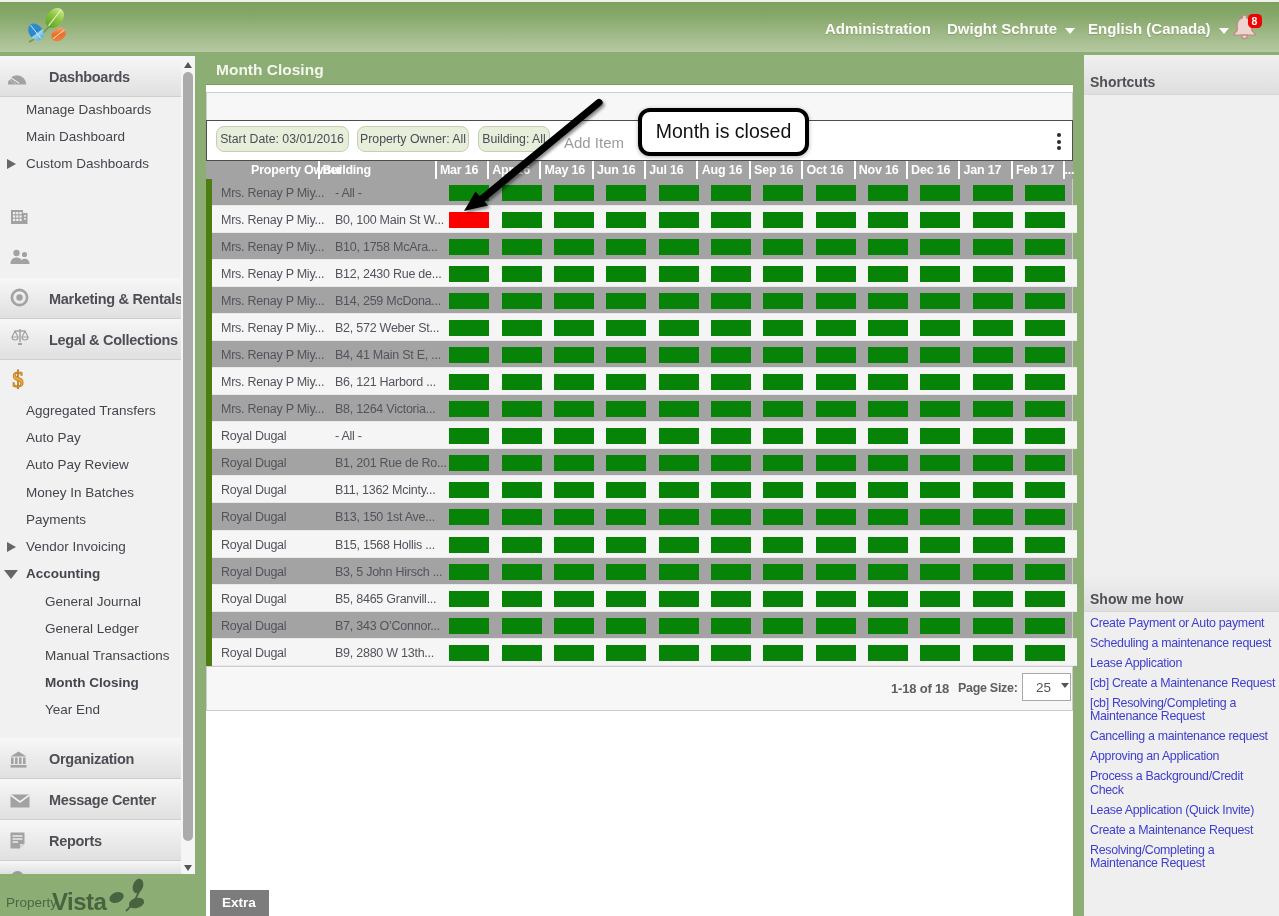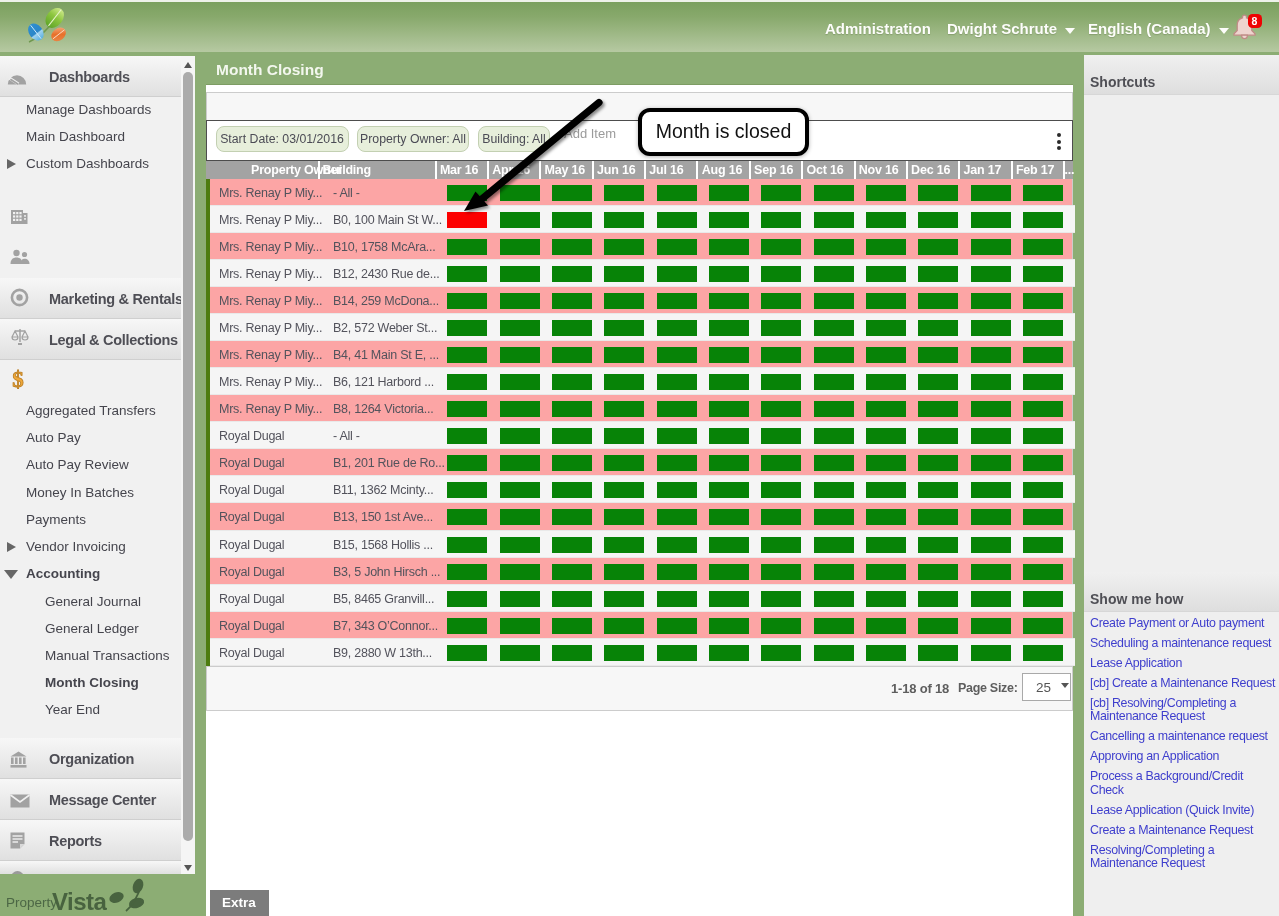--- a/index.html
+++ b/index.html
@@ -41,29 +41,29 @@
 
 #pvlogo { left:0; top:874px; width:206px; height:42px; }
 
 
 #panel { left:206px; top:85px; width:867px; height:831px; background:#ffffff; }
 #titleline { left:206px; top:83.5px; width:867px; height:1.5px; background:#7d9c63; }
 #toolbar { left:206px; top:92px; width:867px; height:29px; background:#f7f7f7; border:1px solid #cccccc; }
 #filter { left:206px; top:120px; width:867px; height:41px; background:#ffffff; border:1px solid #4d4d4d; }
 .pill { position:absolute; top:126px; height:26px; background:#e7efdb; border:1px solid #c3d0b2;
   border-radius:8px; font-size:12.3px; color:#4b4b55; text-align:center; line-height:25px; white-space:nowrap; }
-#additem { left:564px; top:126px; font-size:13px; color:#9b9b9b;text-align:center; }
+#additem { left:564px; top:134px; font-size:15px; color:#9b9b9b;text-align:center; }
 .dot { position:absolute; left:1057px; width:4px; height:4px; border-radius:50%; background:#2a2a2a; }
 
 
 #thead { left:206px; top:160.5px; width:867px; height:18px; background:#a3a3a3; }
 .hsep { position:absolute; top:0; width:2px; height:18px; background:#ffffff; }
 .htxt { position:absolute; top:2.5px; color:#ffffff; font-size:12.5px; font-weight:bold; white-space:nowrap; letter-spacing:-0.2px; }
-#tbody { left:206px; top:178.5px; width:867px; height:487.5px; background:#fca5a5;
-  border-left:4px solid #4d7c0f; border-right:1px solid #ccc; }
+#tbody { left:206px; top:178.5px; width:867px; height:487.5px; background:#a3a3a3;
+  border-left:6px solid #4d7c0f; border-right:1px solid #ccc; }
 .row { position:absolute; left:0; width:865px; height:27.08px; border-bottom:1px solid #e9e9e9; }
 .row.alt { background:#f5f5f5; }
 .ctxt { position:absolute; top:7px; font-size:12.5px; color:#53535c; white-space:nowrap; letter-spacing:-0.25px; }
 .cell { position:absolute; top:6px; width:40px; height:16px; background:#078307; }
 .cell.red { background:#fc0000; }
 #tfoot { left:206px; top:666px; width:867px; height:45px; background:#f7f7f7; border:1px solid #ccc; }
 #pgcount { position:absolute; left:0; top:681px; width:949px; text-align:right; font-size:13px;
   font-weight:bold; color:#5e5e5e; letter-spacing:-0.2px; }
 #pgsize { left:958px; top:681px; font-size:12.5px; font-weight:bold; color:#5e5e5e; letter-spacing:-0.3px; }
 #pgsel { left:1022px; top:673px; width:49px; height:28px; background:#fff; border:1px solid #a9a9a9;

